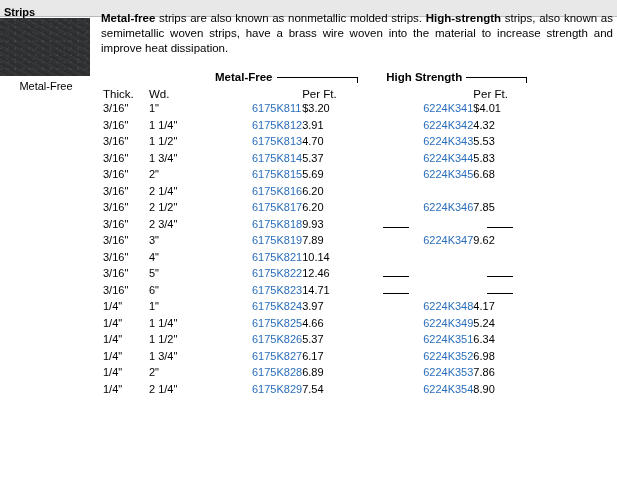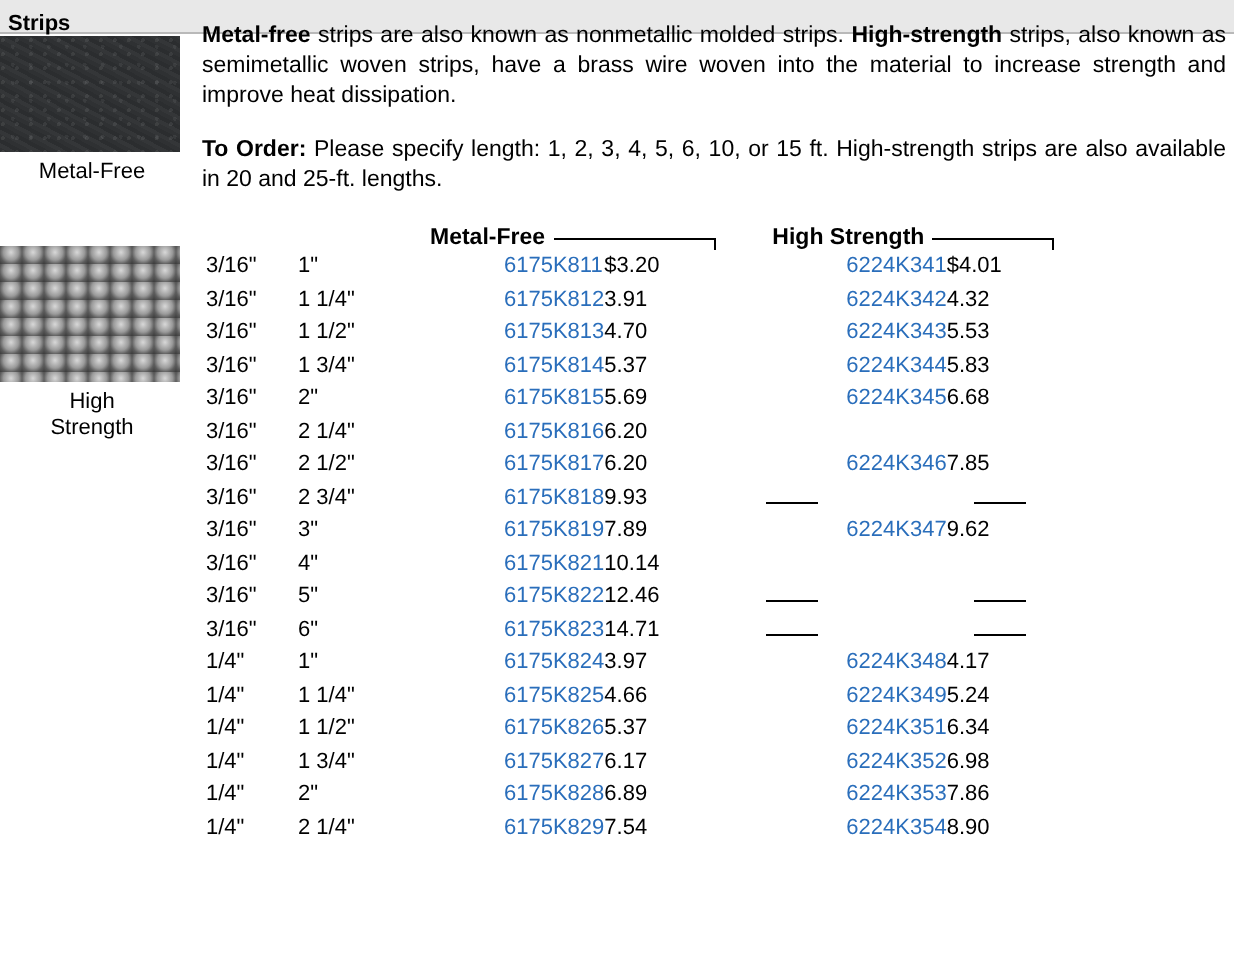--- a/index.html
+++ b/index.html
@@ -178,52 +178,51 @@
 <div id="page">
 
   <div class="header-bar">
     <div class="header-title">Strips</div>
   </div>
 
   <div class="thumb-col">
     <div class="thumb thumb-metal"></div>
     <div class="thumb-caption">Metal-Free</div>
 
-    <div class="thumb-hs-wrap">
-      <div class="thumb thumb-hs"></div>
-      <div class="thumb-caption">
-        <span>High</span><br>
-        <span>Strength</span>
-      </div>
-    </div>
   </div>
 
   <div class="content">
 
     <p class="para">
       <b>Metal-free</b><span> strips are also known as nonmetallic molded strips. </span><b>High-strength</b><span> strips, also known as semimetallic woven strips, have a brass wire woven into the material to increase strength and improve heat dissipation.</span>
     </p>
 
-    <p class="para">
-      <b>To Order:</b><span> Please specify length: 1, 2, 3, 4, 5, 6, 10, or 15 ft. High-strength strips are also available in 20 and 25-ft. lengths.</span>
-    </p>
 
     <table class="specs">
       <tbody>
         <tr class="grp-row">
           <td class="c-thick"></td>
           <td class="c-wd"></td>
           <td class="c-mfpn c-grp grp-label" colspan="2">
             <span class="grp-rule"><span class="txt">Metal-Free</span></span>
           </td>
           <td class="c-gap"></td>
           <td class="c-hspn grp-label" colspan="2">
             <span class="grp-rule"><span class="txt">High Strength</span></span>
           </td>
         </tr>
+        <tr class="hdr-row">
+          <td class="c-thick">Thick.</td>
+          <td class="c-wd">Wd.</td>
+          <td class="c-mfpn"></td>
+          <td class="c-mfpf">Per Ft.</td>
+          <td class="c-gap"></td>
+          <td class="c-hspn"></td>
+          <td class="c-hspf">Per Ft.</td>
+        </tr>
       </tbody>
       <tbody id="rows-body">
           <tr class="data-row">
             <td class="c-thick">3/16"</td>
             <td class="c-wd">1"</td>
             <td class="c-mfpn"><a class="pn" href="#">6175K811</a></td>
             <td class="c-mfpf num">$3.20</td>
             <td class="c-gap"></td>
             <td class="c-hspn"><a class="pn" href="#">6224K341</a></td>
             <td class="c-hspf num">$4.01</td>

